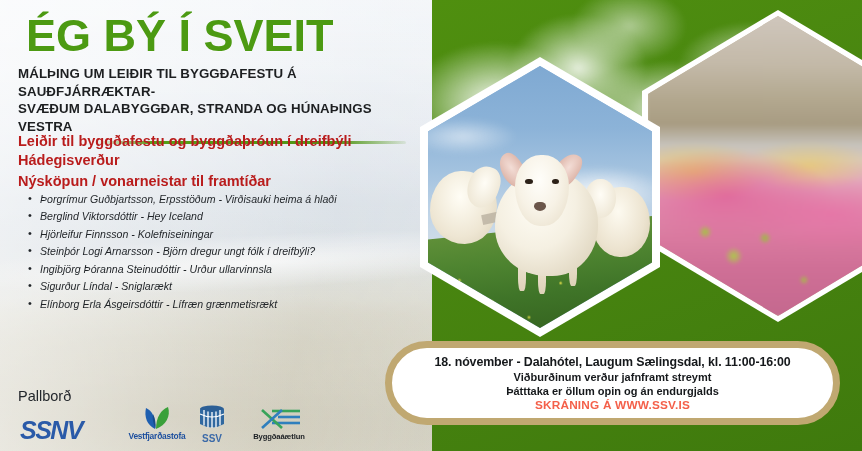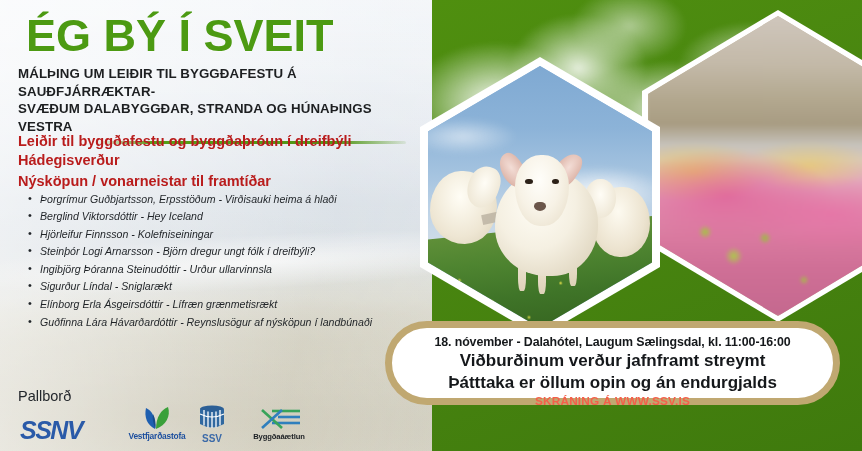--- a/index.html
+++ b/index.html
@@ -387,38 +387,38 @@
     font-size: 7.6px;
     font-weight: bold;
     color: #1b1f23;
     margin-top: 2px;
     letter-spacing: -0.1px;
   }
 
   
   .infobox {
     position: absolute;
-    left: 385px; top: 321px;
+    left: 385px; top: 341px;
     width: 455px; height: 84px;
     background: #ffffff;
     border: 7px solid #c0a871;
     border-radius: 44px;
     box-sizing: border-box;
     padding: 7px 18px 0 18px;
     text-align: center;
   }
   .info-line1 {
     font-size: 12.4px;
     font-weight: bold;
     color: #15181b;
     line-height: 1.22;
     letter-spacing: -0.1px;
   }
   .info-line2, .info-line3 {
-    font-size: 17px;
+    font-size: 11px;
     font-weight: bold;
     color: #15181b;
     line-height: 1.28;
   }
   .info-line4 {
     font-size: 11.8px;
     font-weight: bold;
     color: #f4604a;
     line-height: 1.28;
     letter-spacing: 0.2px;
@@ -481,21 +481,20 @@
     <div class="spacer-sm"></div>
     <div class="sec-title">Nýsköpun / vonarneistar til framtíðar</div>
     <ul class="talks">
       <li>Þorgrímur Guðbjartsson, Erpsstöðum - Virðisauki heima á hlaði</li>
       <li>Berglind Viktorsdóttir - Hey Iceland</li>
       <li>Hjörleifur Finnsson - Kolefniseiningar</li>
       <li>Steinþór Logi Arnarsson - Björn dregur ungt fólk í dreifbýli?</li>
       <li>Ingibjörg Þóranna Steinudóttir - Urður ullarvinnsla</li>
       <li>Sigurður Líndal - Sniglarækt</li>
       <li>Elínborg Erla Ásgeirsdóttir - Lífræn grænmetisrækt</li>
-      <li>Guðfinna Lára Hávarðardóttir - Reynslusögur af nýsköpun í landbúnaði</li>
     </ul>
   </div>
 
   <div class="pallbord">Pallborð</div>
 
   <div class="logos">
 
     <div class="logo logo-ssnu">
       <div class="ssnu-text">SSNV</div>
     </div>

